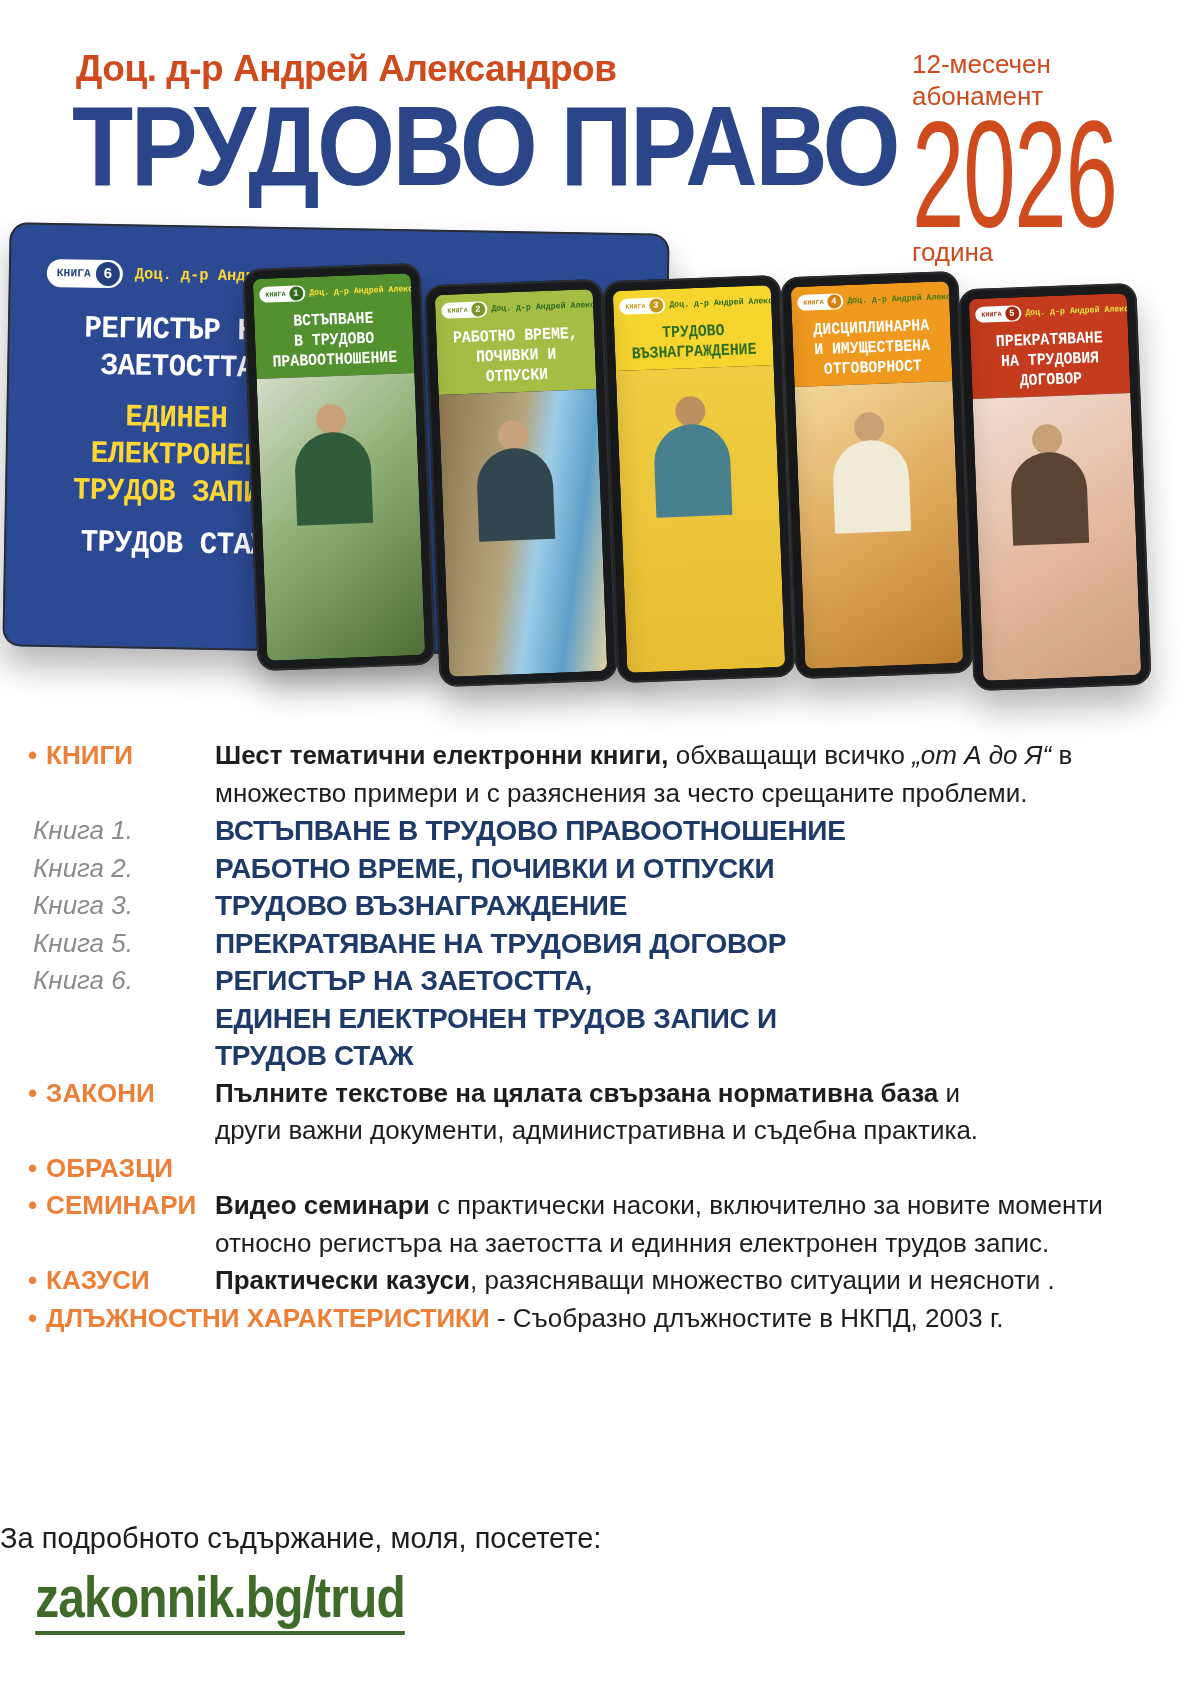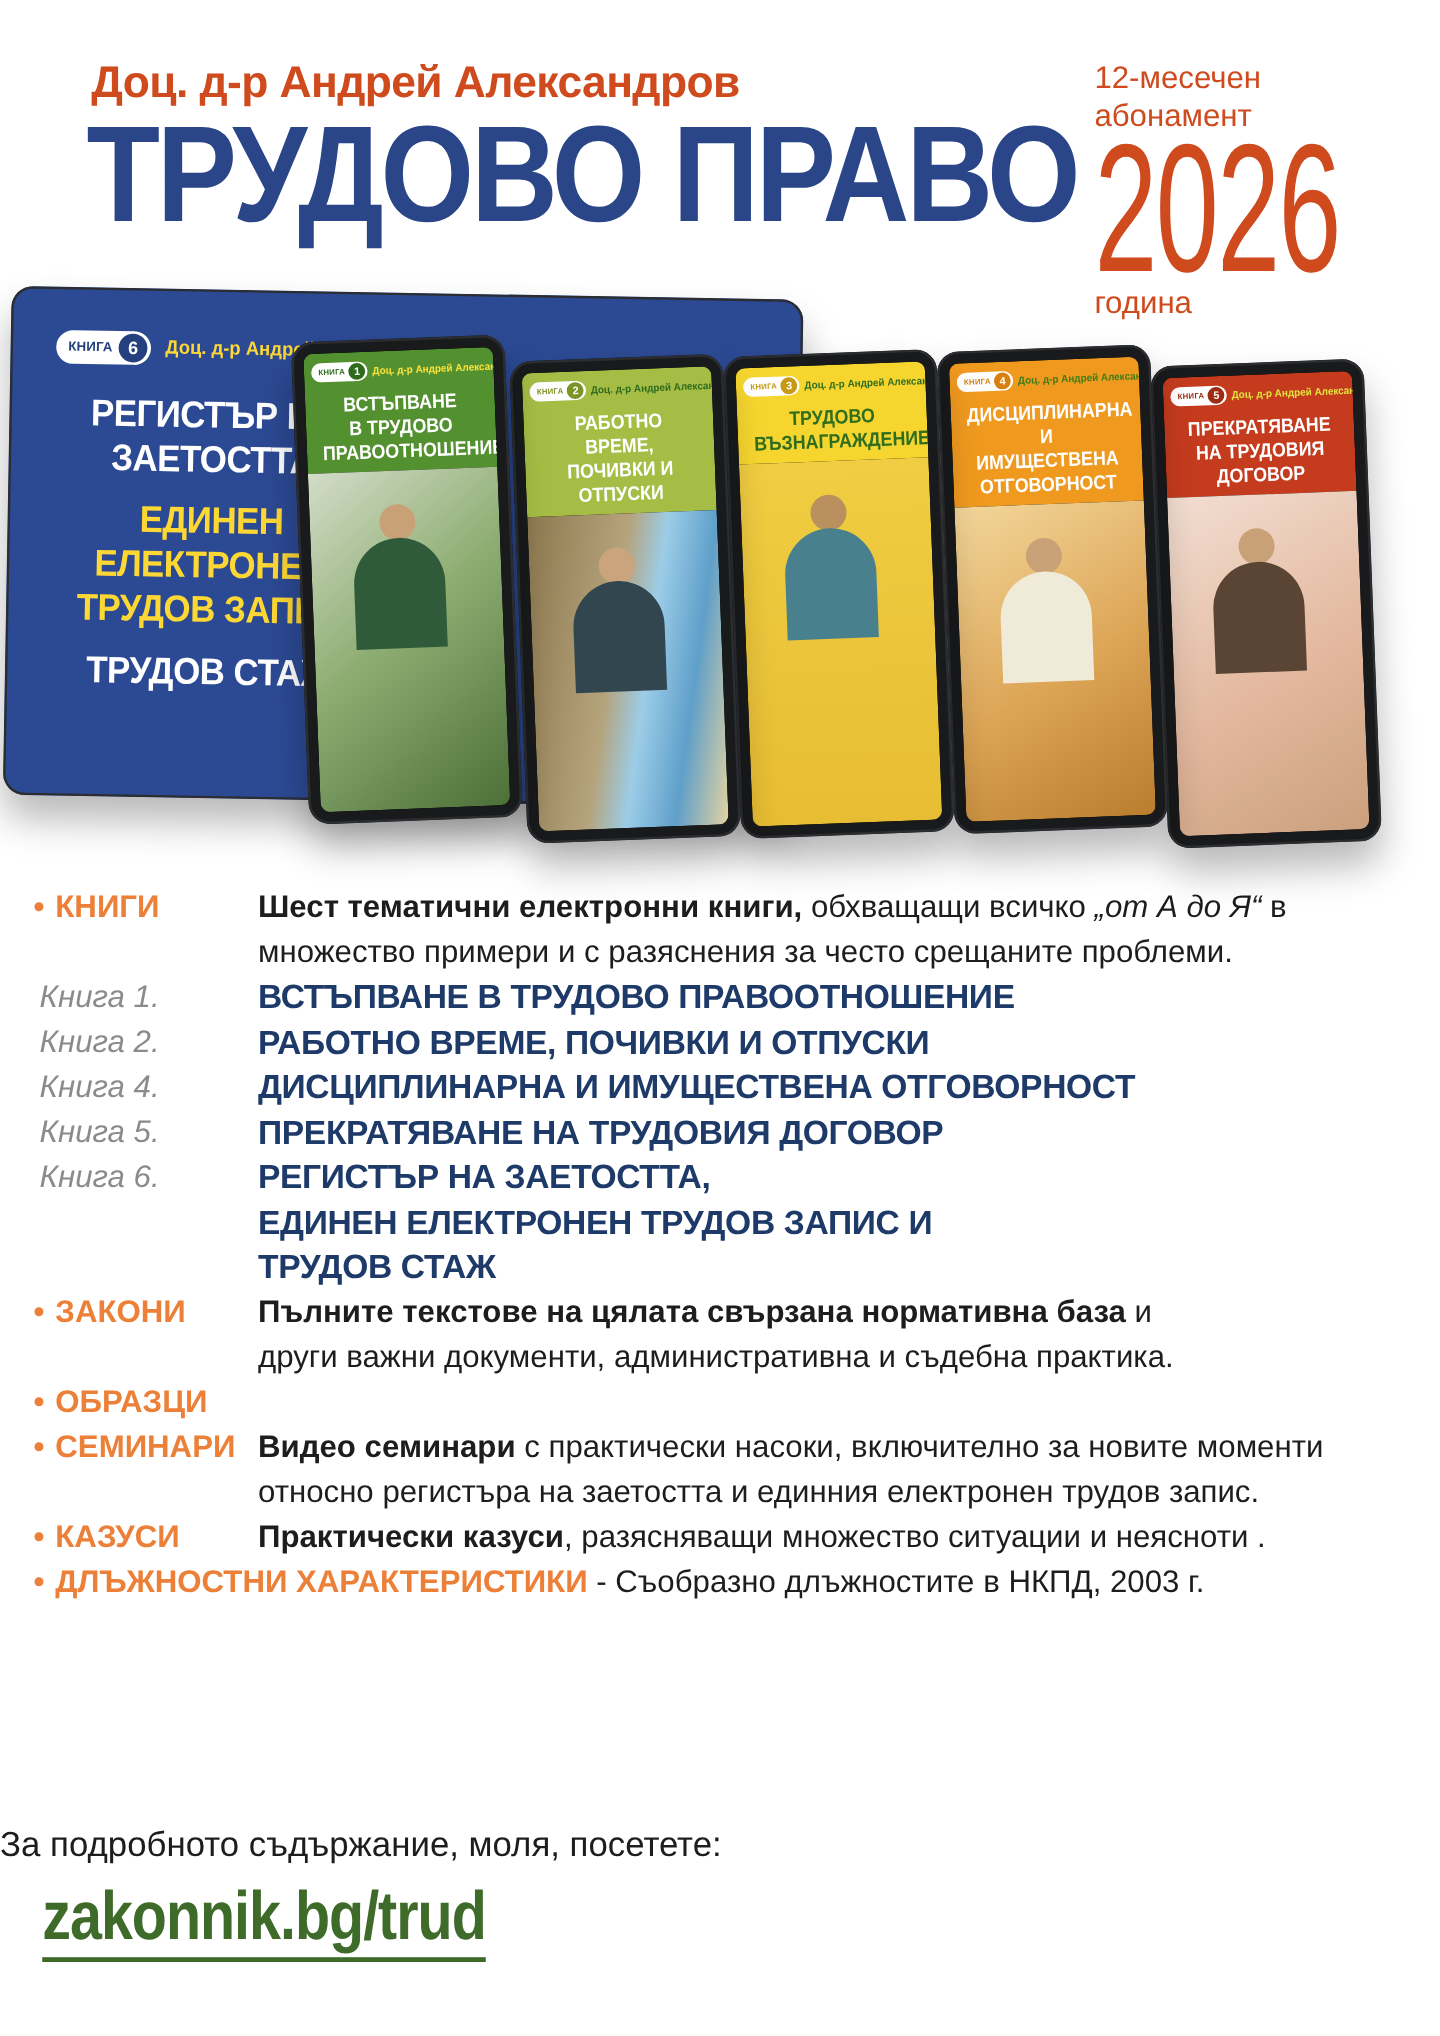--- a/index.html
+++ b/index.html
@@ -10,21 +10,21 @@
   
   .hdr-author { position:absolute; left:76px; top:48px; font-size:37px; font-weight:bold; color:#cf4a1d; letter-spacing:-0.5px; }
   .hdr-title  { position:absolute; left:72px; top:86px; font-size:114px; font-weight:bold; color:#2b4589; line-height:1.05; letter-spacing:-3px; white-space:nowrap;text-align:right; }
   .hdr-title .squeeze { display:inline-block; transform:scaleX(.88); transform-origin:left center; }
   .hdr-right  { position:absolute; left:912px; top:48px; color:#cf4a1d; }
   .hdr-sub    { font-size:26px; line-height:32px; white-space:pre-line; }
   .hdr-year   { display:inline-block; font-size:152px; line-height:108px; font-weight:400; transform:scaleX(.62); transform-origin:left top; margin-top:8px; letter-spacing:-2px; }
   .hdr-yearlbl{ font-size:26px; line-height:30px; margin-top:6px; }
 
   
-  .band { position:absolute; left:0; top:16px; width:1142px; height:710px; }
+  .band { position:absolute; left:0; top:0; width:1142px; height:710px;font-family:Liberation Mono, monospace; }
   .tablet { position:absolute; background:#191a1c; border-radius:18px; box-shadow:0 20px 32px rgba(0,0,0,.28), inset 0 0 0 2px #2c2d30; }
   .tablet .screen { position:absolute; inset:12px; border-radius:8px; overflow:hidden; background:#000; }
 
   .t1 { left:6px; top:228px; width:660px; height:424px; transform:rotate(1deg); z-index:1; }
   .t1 .screen { inset:16px; background:#2c4a94; }
   .t1-pad { padding:20px 0 0 22px; }
   .t1-head { display:flex; align-items:center; gap:12px; }
   .t1-titles { width:244px; margin:22px 0 0 10px; text-align:center; font-weight:bold; }
   .t1-t { white-space:pre-line; font-size:31px; line-height:37px; transform:scaleX(.94); transform-origin:center top; letter-spacing:-0.5px; }
   .t1-primary { color:#ffffff; }
@@ -263,22 +263,22 @@
 
     <div class="frow">
       <div class="blabel">Книга 1.</div>
       <div class="btitle">ВСТЪПВАНЕ В ТРУДОВО ПРАВООТНОШЕНИЕ</div>
     </div>
     <div class="frow">
       <div class="blabel">Книга 2.</div>
       <div class="btitle">РАБОТНО ВРЕМЕ, ПОЧИВКИ И ОТПУСКИ</div>
     </div>
     <div class="frow">
-      <div class="blabel">Книга 4.</div>
-      <div class="btitle">ДИСЦИПЛИНАРНА И ИМУЩЕСТВЕНА ОТГОВОРНОСТ</div>
+      <div class="blabel">Книга 3.</div>
+      <div class="btitle">ТРУДОВО ВЪЗНАГРАЖДЕНИЕ</div>
     </div>
     <div class="frow">
       <div class="blabel">Книга 5.</div>
       <div class="btitle">ПРЕКРАТЯВАНЕ НА ТРУДОВИЯ ДОГОВОР</div>
     </div>
     <div class="frow">
       <div class="blabel">Книга 6.</div>
       <div class="btitle">РЕГИСТЪР НА ЗАЕТОСТТА,
 ЕДИНЕН ЕЛЕКТРОНЕН ТРУДОВ ЗАПИС И
 ТРУДОВ СТАЖ</div>

